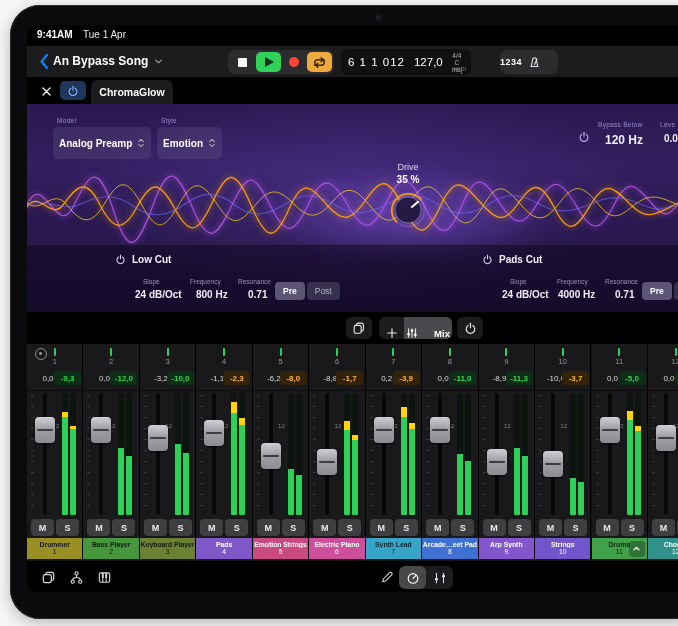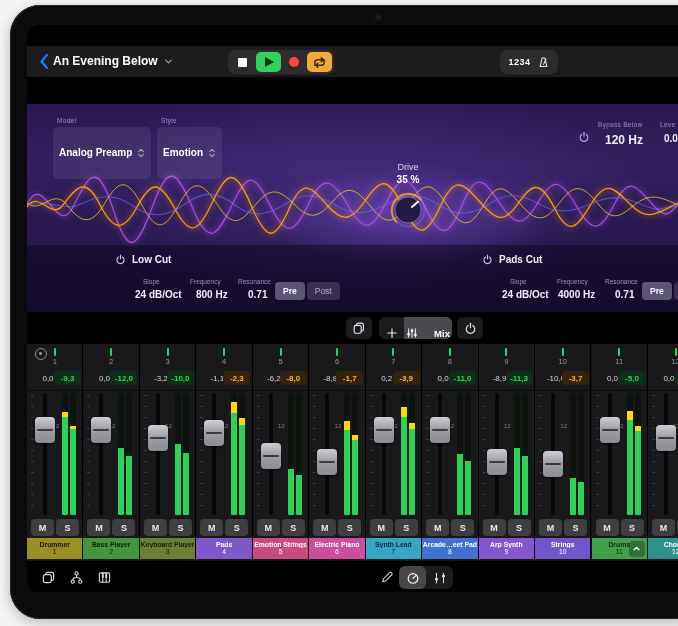--- a/index.html
+++ b/index.html
@@ -30,37 +30,37 @@
   .sq{width:9px;height:9px;background:#fff;border-radius:1px;}
   .tri{width:0;height:0;border-left:9px solid #10301a;border-top:5.5px solid transparent;border-bottom:5.5px solid transparent;margin-left:2px;}
   .rec{width:10px;height:10px;border-radius:50%;background:#ff453a;}
   .lcd{position:absolute;left:314px;top:3px;width:130px;height:26px;background:#101011;border-radius:6px;
        display:flex;align-items:center;padding:0 7px;box-sizing:border-box;color:#fff;}
   .lcd-pos{font-size:11.5px;letter-spacing:1px;white-space:nowrap;}
   .lcd-tempo{font-size:11.5px;margin-left:9px;}
   .lcd-sig{margin-left:7px;font-size:6.5px;color:#aeaeb2;line-height:7px;text-align:center;}
   .lcd-midi{position:absolute;right:4px;bottom:3px;font-size:5.5px;color:#7c7c82;letter-spacing:.5px;}
   .countpill{position:absolute;left:473px;top:4px;width:58px;height:24px;background:#2c2c2e;border-radius:7px;
-             display:flex;align-items:center;justify-content:center;gap:6px;color:#fff;}
+             display:flex;align-items:center;gap:6px;color:#fff;}
   .count1234{font-size:9px;font-weight:700;letter-spacing:.5px;}
   
   .pheader{position:absolute;left:0;top:52px;width:651px;height:27px;background:#000;}
   .closebtn{position:absolute;left:11px;top:6px;width:16px;height:16px;display:flex;align-items:center;justify-content:center;}
   .pwrbtn{position:absolute;left:33px;top:4px;width:26px;height:19px;border-radius:5px;background:#20375c;
           display:flex;align-items:center;justify-content:center;}
   .ptab{position:absolute;left:64px;top:3px;width:82px;height:24px;background:#1c1c1e;border-radius:7px 7px 0 0;
         display:flex;align-items:center;justify-content:center;color:#fff;font-size:10.5px;font-weight:600;}
   
   .pbody{position:absolute;left:0;top:79px;width:651px;height:208px;overflow:hidden;
     background:
       radial-gradient(ellipse at 50% 42%, rgba(132,92,235,0.22), transparent 62%),
       linear-gradient(180deg,#2a1950 0%,#331f60 30%,#2a1950 56%,#1f123d 100%);}
   .plabel{font-size:6.5px;color:#9a8cd0;letter-spacing:.3px;}
-  .pvalbox{display:inline-flex;align-items:flex-start;gap:5px;background:rgba(255,255,255,0.08);border-radius:5px;
-           padding:20px 6px;color:#fff;font-size:10px;font-weight:600;}
+  .pvalbox{display:inline-flex;align-items:flex-end;gap:5px;background:rgba(255,255,255,0.08);border-radius:5px;
+           padding:10px 6px;color:#fff;font-size:10px;font-weight:600;}
   .pval{color:#f0eefb;font-size:10px;font-weight:700;}
   .pcollabel{font-size:6.5px;color:#9b93c0;}
   .band{position:absolute;left:0;top:140px;width:651px;height:68px;background:rgba(6,3,18,0.42);
         border-top:1px solid rgba(255,255,255,0.07);}
   .cuttitle{font-size:10px;font-weight:700;color:#f2f0fa;}
   .segbtn{height:18px;border-radius:4px;display:flex;align-items:center;justify-content:center;
           font-size:8.5px;padding:0 8px;}
   .seg-on{background:#5d5575;color:#fff;font-weight:700;}
   .seg-off{background:#37304e;color:#b9b3cc;}
   .drive-label{position:absolute;left:345px;top:58px;width:72px;text-align:center;font-size:9px;color:#ddd6ee;}
@@ -114,29 +114,33 @@
   svg{display:block;}
 </style>
 </head>
 <body>
 
 <div class="page">
   <div class="device">
     <div class="camera"></div>
     <div class="screen">
 
+      <div class="statusbar">
+        <span class="st-time">9:41AM</span>
+        <span class="st-date">Tue 1 Apr</span>
+      </div>
 
       <div class="transport">
         <div class="back">
           <svg width="14" height="17" viewBox="0 0 14 17">
             <path d="M10 2 L4.5 8.5 L10 15" fill="none" stroke="#0a84ff" stroke-width="2.2" stroke-linecap="round" stroke-linejoin="round"></path>
           </svg>
         </div>
         <div class="songtitle">
-          <span>An Evening Below</span>
+          <span>An Bypass Song</span>
           <svg width="11" height="11" viewBox="0 0 16 16">
             <path d="M4 6 l4 4 4-4" fill="none" stroke="#98989d" stroke-width="2" stroke-linecap="round" stroke-linejoin="round"></path>
           </svg>
         </div>
 
         <div class="tbtns">
           <div class="tbtn">
               <div class="sq"></div>
             </div>
           <div class="tbtn play">
@@ -145,30 +149,55 @@
           <div class="tbtn">
               <div class="rec"></div>
             </div>
           <div class="tbtn loop">
             <svg width="15" height="13" viewBox="0 0 16 14">
               <path d="M3 10 V7 a3 3 0 0 1 3-3 h6 M9.8 1.8 L12 4 L9.8 6.2 M13 4 V7 a3 3 0 0 1 -3 3 H4 M6.2 12.2 L4 10 L6.2 7.8" fill="none" stroke="#3a2a08" stroke-width="1.6" stroke-linecap="round" stroke-linejoin="round"></path>
             </svg>
           </div>
         </div>
 
+        <div class="lcd">
+          <span class="lcd-pos">6 1 1 012</span>
+          <span class="lcd-tempo">127,0</span>
+          <div class="lcd-sig">
+            <div>4/4</div>
+            <div>C maj</div>
+          </div>
+          <span class="lcd-midi">MIDI</span>
+        </div>
 
         <div class="countpill">
           <span class="count1234">1234</span>
           <svg width="13" height="13" viewBox="0 0 16 16">
             <path d="M6.2 2.5 h3.6 l2.3 10.5 h-8.2 z" fill="none" stroke="#e8e8ed" stroke-width="1.3" stroke-linejoin="round"></path>
             <line x1="8" y1="10.5" x2="11" y2="4" stroke="#e8e8ed" stroke-width="1.3" stroke-linecap="round"></line>
           </svg>
         </div>
       </div>
 
+      <div class="pheader">
+        <div class="closebtn">
+          <svg width="11" height="11" viewBox="0 0 14 14">
+            <path d="M2.5 2.5 L11.5 11.5 M11.5 2.5 L2.5 11.5" stroke="#fff" stroke-width="1.6" stroke-linecap="round"></path>
+          </svg>
+        </div>
+        <div class="pwrbtn">
+          <svg width="12" height="12" viewBox="0 0 16 16">
+            <path d="M5.2 4.4 a5.2 5.2 0 1 0 5.6 0" fill="none" stroke="#7db2ff" stroke-width="1.5" stroke-linecap="round"></path>
+            <line x1="8" y1="1.6" x2="8" y2="7" stroke="#7db2ff" stroke-width="1.5" stroke-linecap="round"></line>
+          </svg>
+        </div>
+        <div class="ptab">
+          <span>ChromaGlow</span>
+        </div>
+      </div>
 
       <div class="pbody">
 
         <svg class="abs" style="left:0;top:40px;" width="651" height="120" viewBox="0 0 651 110">
           <defs>
             <filter id="glow" x="-20%" y="-60%" width="140%" height="220%">
                 <feGaussianBlur stdDeviation="3"></feGaussianBlur>
               </filter>
             <radialGradient id="pg" cx="50%" cy="50%" r="50%">
               <stop offset="0%" stop-color="#8b5cf0" stop-opacity="0.45"></stop>

